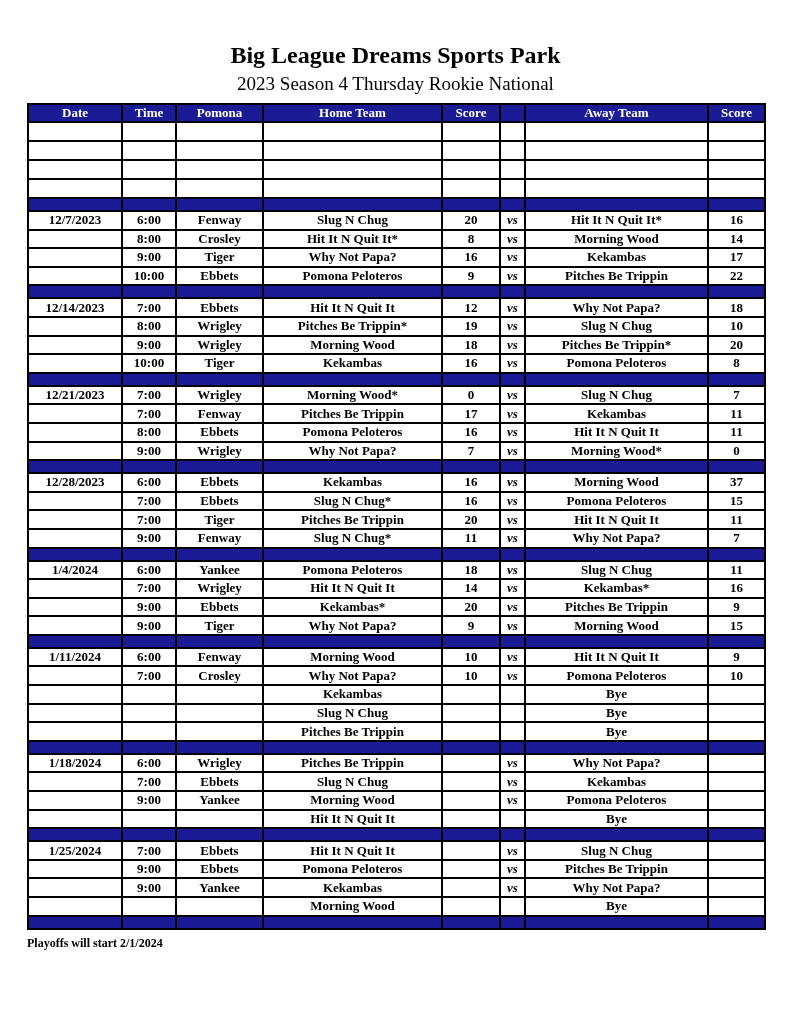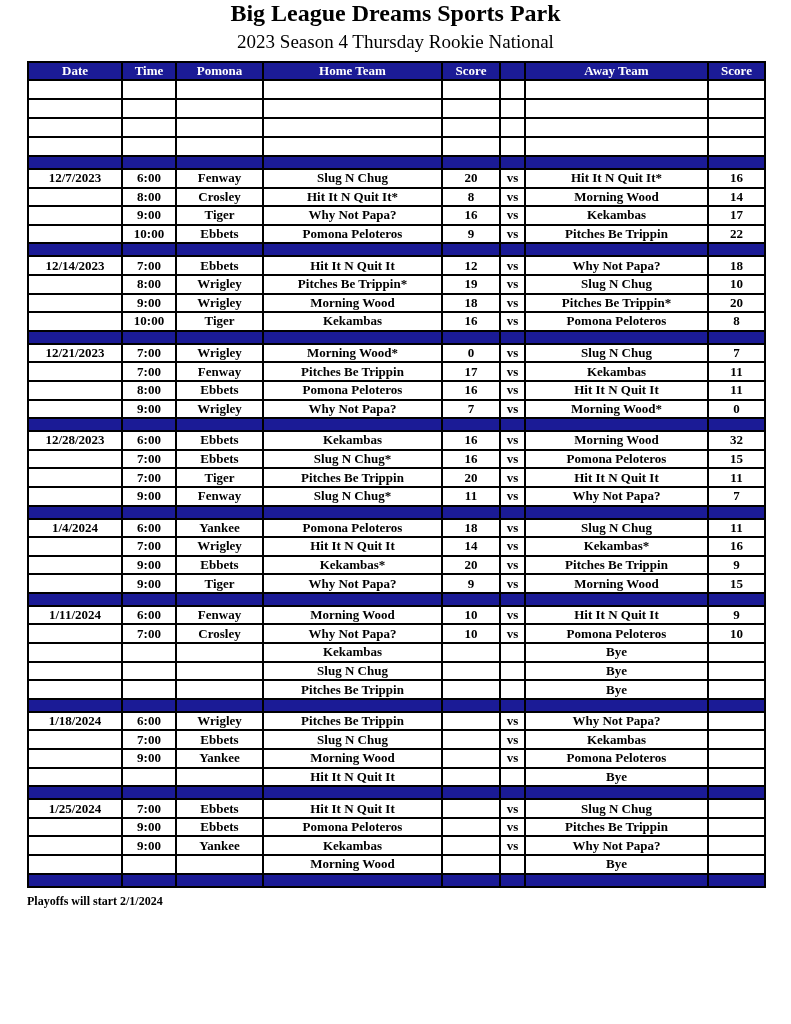--- a/index.html
+++ b/index.html
@@ -1,30 +1,30 @@
 <!DOCTYPE html>
 <html style="--navy: #1b1b96; --yellow: #ffff00; --header-text: #ffffff; --highlight-text: #00008b; --body-text: #000000; --vs-text: #14146e;"><head>
 <meta charset="utf-8">
 <style>
   html,body{margin:0;padding:0;background:#fff;}
   .page{position:relative;width:791px;height:1024px;background:#fff;
         font-family:"Liberation Serif","DejaVu Serif",serif;font-weight:bold;color:#000;}
-  .title{margin:0;text-align:center;font-size:24px;font-weight:bold;letter-spacing:0;}
+  .title{margin:0;padding-top:42px;text-align:center;font-size:24px;font-weight:bold;letter-spacing:0;}
   .subtitle{margin:4px 0 0 0;text-align:center;font-size:19px;font-weight:normal;}
   .note{margin:5px 0 0 0;text-align:center;font-size:13.5px;font-weight:bold;font-style:italic;}
   table.sched{border-collapse:collapse;table-layout:fixed;margin:8px 0 0 27px;width:737px;}
   table.sched td{border:2px solid #000;padding:0;text-align:center;vertical-align:middle;
                  font-size:13px;font-weight:bold;overflow:hidden;white-space:nowrap;
                  color:var(--body-text,#000);}
   tr.head td{background:var(--navy,#1b1b96);color:var(--header-text,#fff);height:15px;font-size:13px;}
   tr.empty td{height:17px;background:#fff;}
   tr.spacer td{background:var(--navy,#1b1b96);height:11px;}
   tr.game td{height:16.6px;background:#fff;}
   td.hl{background:var(--yellow,#ffff00);color:var(--highlight-text,#00008b);}
-  td.vs{font-size:11.5px;color:var(--vs-text,#14146e);}
+  td.vs{font-style:italic;font-size:11.5px;color:var(--vs-text,#14146e);}
   .footer{margin:6px 0 0 27px;font-size:12px;font-weight:bold;text-align:left;}
 </style>
 </head>
 <body>
 
 <div class="page">
   <h1 class="title">Big League Dreams Sports Park</h1>
   <h2 class="subtitle">2023 Season 4 Thursday Rookie National</h2>
 
   <table class="sched">
@@ -250,21 +250,21 @@
           <td></td>
         </tr>
         <tr class="game">
           <td>12/28/2023</td>
           <td>6:00</td>
           <td>Ebbets</td>
           <td>Kekambas</td>
           <td>16</td>
           <td class="vs">vs</td>
           <td class="hl">Morning Wood</td>
-          <td class="hl">32</td>
+          <td class="hl">37</td>
         </tr>
         <tr class="game">
           <td></td>
           <td>7:00</td>
           <td>Ebbets</td>
           <td class="hl">Slug N Chug*</td>
           <td class="hl">16</td>
           <td class="vs">vs</td>
           <td>Pomona Peloteros</td>
           <td>15</td>

